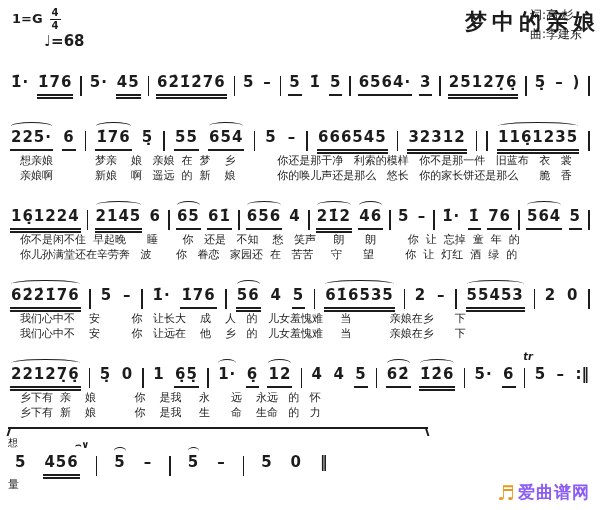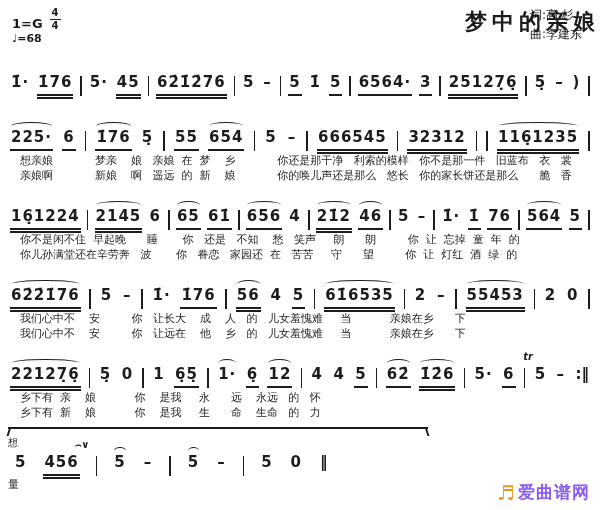--- a/index.html
+++ b/index.html
@@ -1,25 +1,25 @@
 <!DOCTYPE html>
 <html><head>
 <meta charset="utf-8">
 <style>
   html,body{margin:0;padding:0;background:#fff;}
   .page{position:relative;width:600px;height:510px;background:#fff;overflow:hidden;
         font-family:"DejaVu Sans",sans-serif;color:#1c1c1c;}
   
   .header{position:relative;height:54px;}
   .keysig{position:absolute;left:12px;top:8px;font-weight:bold;font-size:13px;line-height:1.1;}
-  .keyline{display:flex;align-items:flex-end;}
+  .keyline{display:flex;align-items:center;}
   .frac{display:inline-flex;flex-direction:column;align-items:center;font-size:10px;line-height:1;margin-left:7px;}
   .frac .num{border-bottom:1px solid #1c1c1c;padding:0 2px 1px;}
   .frac .den{padding-top:1px;}
-  .tempo{font-size:11px;margin-top:2px;}
+  .tempo{font-size:15px;margin-top:2px;margin-left:32px;}
   .title{text-align:right;font-size:22px;font-weight:bold;letter-spacing:5px;padding-top:7px;}
   .credits{position:absolute;right:18px;top:6px;font-size:12px;line-height:1.55;}
   
   #systems{padding-top:2px;}
   .system{position:relative;margin:0 0 7px 0;}
   .system.first{margin-bottom:13px;}
   .notes-row{display:flex;justify-content:space-between;align-items:flex-end;
              padding:12px 10px 2px 10px;font-weight:bold;font-size:15px;
              font-family:"DejaVu Sans",sans-serif;}
   .final-system .notes-row{justify-content:flex-start;gap:16px;width:430px;padding-left:14px;}

